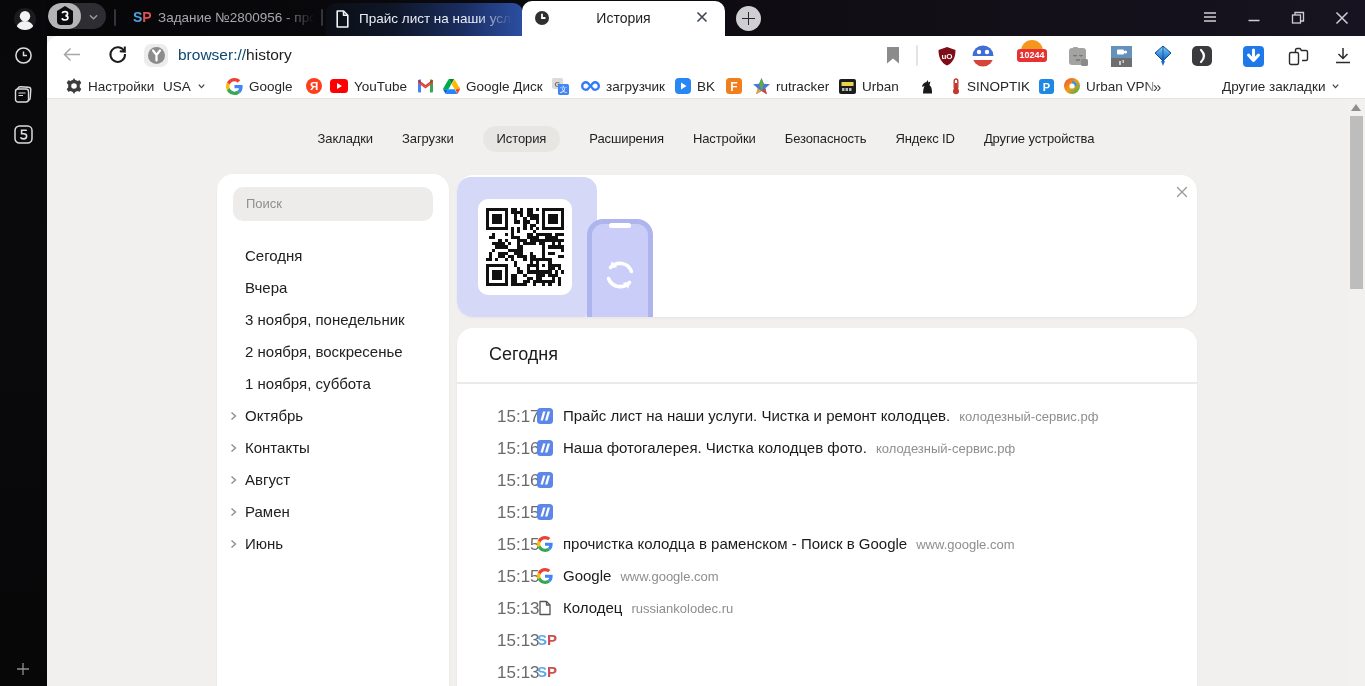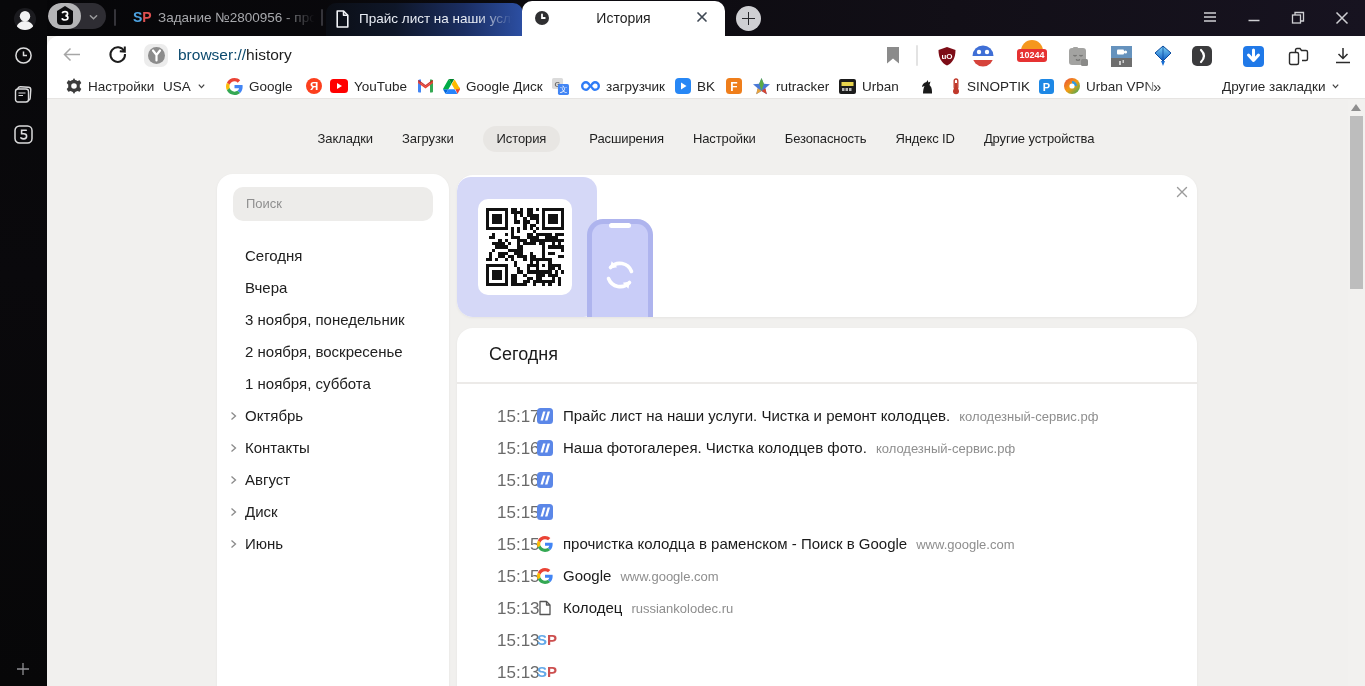--- a/index.html
+++ b/index.html
@@ -429,21 +429,21 @@
     <div id="leftcard">
       <div id="search">Поиск</div>
       <div class="dli" style="top:72px">Сегодня</div>
       <div class="dli" style="top:104px">Вчера</div>
       <div class="dli" style="top:136px">3 ноября, понедельник</div>
       <div class="dli" style="top:168px">2 ноября, воскресенье</div>
       <div class="dli" style="top:200px">1 ноября, суббота</div>
       <div class="dli" style="top:232px">Октябрь</div>
       <div class="dli" style="top:264px">Контакты</div>
       <div class="dli" style="top:296px">Август</div>
-      <div class="dli" style="top:328px">Диск</div>
+      <div class="dli" style="top:328px">Рамен</div>
       <div class="dli" style="top:360px">Июнь</div>
       <svg class="dch" style="top:237px" viewBox="0 0 10 10">
           <path d="M3.5 1.5 L7.5 5 L3.5 8.5" stroke="#8a8a8a" stroke-width="1.3" fill="none"></path>
         </svg>
       <svg class="dch" style="top:269px" viewBox="0 0 10 10">
           <path d="M3.5 1.5 L7.5 5 L3.5 8.5" stroke="#8a8a8a" stroke-width="1.3" fill="none"></path>
         </svg>
       <svg class="dch" style="top:301px" viewBox="0 0 10 10">
           <path d="M3.5 1.5 L7.5 5 L3.5 8.5" stroke="#8a8a8a" stroke-width="1.3" fill="none"></path>
         </svg>

